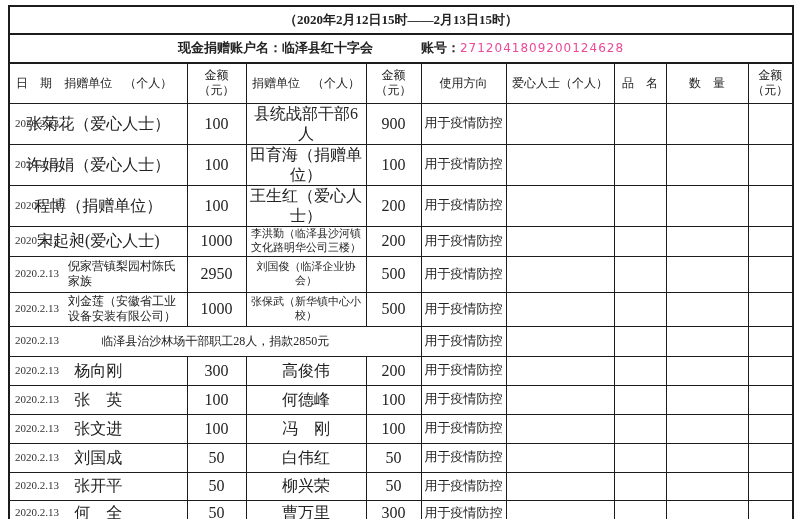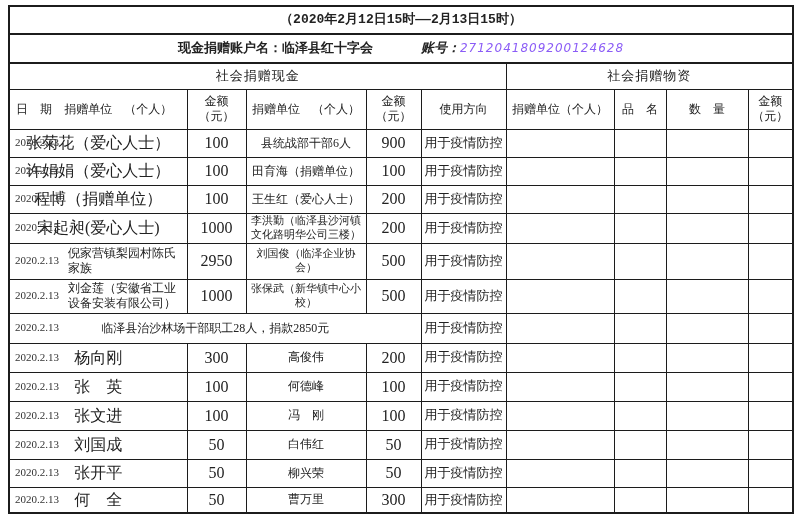--- a/index.html
+++ b/index.html
@@ -20,52 +20,51 @@
     padding:0 2px;
     text-align:center;
     vertical-align:middle;
     font-size:12px;
     overflow:hidden;
     line-height:1.25;
   }
   tr.title-row td{
     font-weight:bold;font-size:13px;
     border-bottom:2px solid #1c1c1c;
-    font-family:Liberation Mono, monospace;
   }
   tr.account-row td{
     font-weight:bold;font-size:13px;
     border-bottom:2px solid #1c1c1c;
   }
   .acct-number{
     font-weight:normal;
     font-family:"DejaVu Sans","Liberation Sans",sans-serif;
-    font-size:12px;letter-spacing:1px;color:#8b5cf6;font-style:italic;
-  }
-  .acct-gap{margin-left:48px;font-style:italic;}
+    font-size:12px;letter-spacing:1px;color:#ec4899;
+  }
+  .acct-gap{margin-left:48px;}
   tr.section-row td{font-size:13px;letter-spacing:1px;}
   tr.header-row td{font-size:12px;}
   .pre{white-space:pre-line;text-align:center;}
   
   td.dn{position:relative;}
   td.dn .date{
     position:absolute;left:5px;top:50%;transform:translateY(-50%);
     font-size:11px;white-space:nowrap;color:#333;
   }
   td.dn .dname{font-size:16px;}
   tr.indent td.dn .dname{
     display:block;margin-left:56px;text-align:left;font-size:12px;
   }
   td.dn-head{position:relative;}
   td.dn-head .h-date{
     position:absolute;left:6px;top:50%;transform:translateY(-50%);
   }
   td.dn-head .h-donor{display:inline-block;margin-left:40px;}
   td.amt{font-size:16px;}
-  td.donor2{font-size:12px;}
+  td.donor2{font-size:16px;}
   td.donor2.wrap{font-size:11px;padding:0 3px;}
   td.usage{font-size:13px;white-space:nowrap;}
   td.merged-text-cell{position:relative;font-size:12px;}
   td.empty{background:#ffffff;}
 </style>
 </head>
 <body>
 
 <table class="donation">
   <colgroup>
@@ -85,37 +84,33 @@
       <tr class="title-row" style="height:28px">
     <td colspan="10">（2020年2月12日15时——2月13日15时）</td>
   </tr>
 
   <tr class="account-row" style="height:29px">
     <td colspan="10">
       <span>现金捐赠账户名：</span><span>临泽县红十字会</span><span class="acct-gap">账号：</span><span class="acct-number">2712041809200124628</span>
     </td>
   </tr>
 
-  <tr class="section-row" style="height:26px">
-    <td colspan="6">社会捐赠现金</td>
-    <td colspan="4">社会捐赠物资</td>
-  </tr>
 
   <tr class="header-row" style="height:40px">
     <td colspan="2" class="dn-head">
       <span class="h-date">日　期</span>
       <span class="h-donor">捐赠单位　（个人）</span>
     </td>
     <td class="pre">金额
 （元）</td>
     <td>捐赠单位　（个人）</td>
     <td class="pre">金额
 （元）</td>
     <td>使用方向</td>
-    <td>捐赠单位（个人）</td>
+    <td>爱心人士（个人）</td>
     <td>品　名</td>
     <td>数　量</td>
     <td class="pre">金额
 （元）</td>
   </tr>
 
   <tr style="height:28px">
     <td colspan="2" class="dn">
       <span class="date">2020.2.13</span>
       <span class="dname">张菊花（爱心人士）</span>

